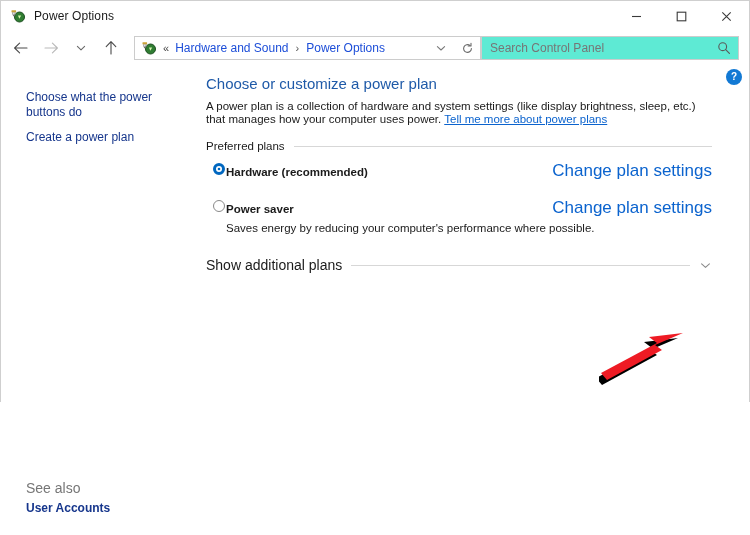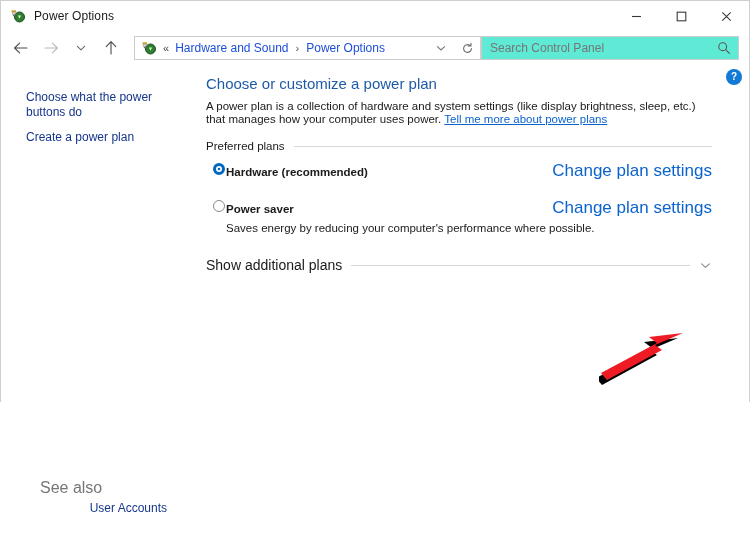--- a/index.html
+++ b/index.html
@@ -143,26 +143,26 @@
   }
   .side-gap { height: 13px; }
   .side-gap-sm { height: 4px; }
 
   .seealso {
     position: absolute;
     left: 0; bottom: 17px;
     width: 185px;
   }
   .seealso-title {
-    font-size: 16px;
+    font-size: 14px;
     color: #767676;
-    padding: 0 14px 0 39px;
+    padding: 0 14px 0 25px;
     line-height: 18px;
   }
-  .seealso .side-link { padding-top: 4px; padding-bottom: 2px; font-weight: normal; text-align: right;}
+  .seealso .side-link { padding-top: 4px; padding-bottom: 2px; font-weight: bold;}
 
   
   .main {
     position: absolute;
     left: 200px; top: 0;
     width: 565px; height: 470px;
     padding: 8px 0 0 3px;
   }
   .h1 {
     font-size: 15px;

